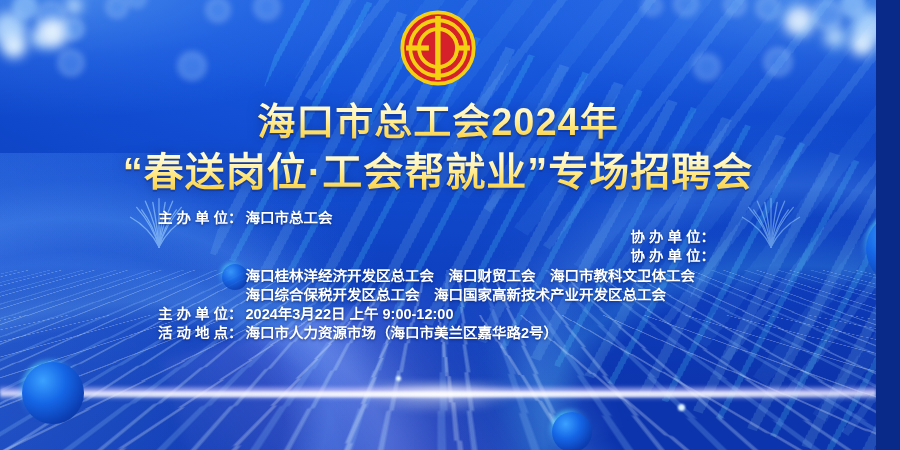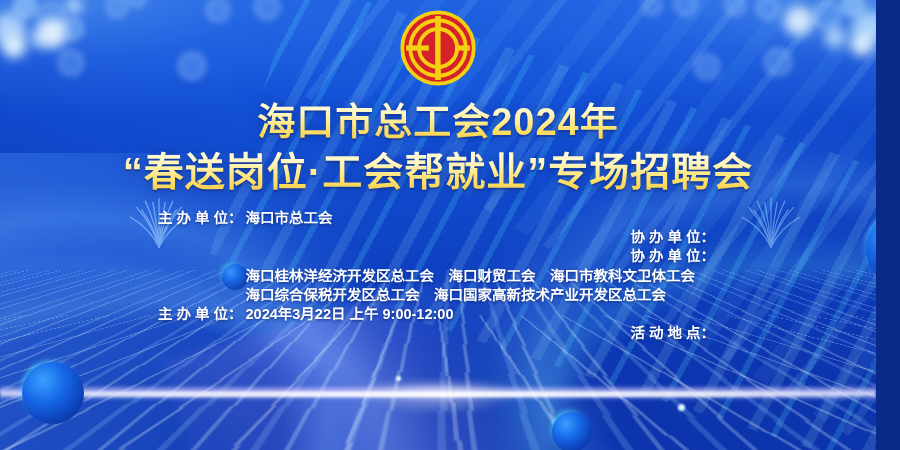--- a/index.html
+++ b/index.html
@@ -353,16 +353,17 @@
         <span class="val">海口综合保税开发区总工会　海口国家高新技术产业开发区总工会</span>
       </div>
       <div class="row">
         <span class="lbl">主办单位</span>
         <span class="sep">：</span>
         <span class="val">2024年3月22日 上午 9:00-12:00</span>
       </div>
       <div class="row">
         <span class="lbl">活动地点</span>
         <span class="sep">：</span>
+        <span class="val">海口市人力资源市场（海口市美兰区嘉华路2号）</span>
       </div>
     </div>
 
 </div>
 
 </body></html>

